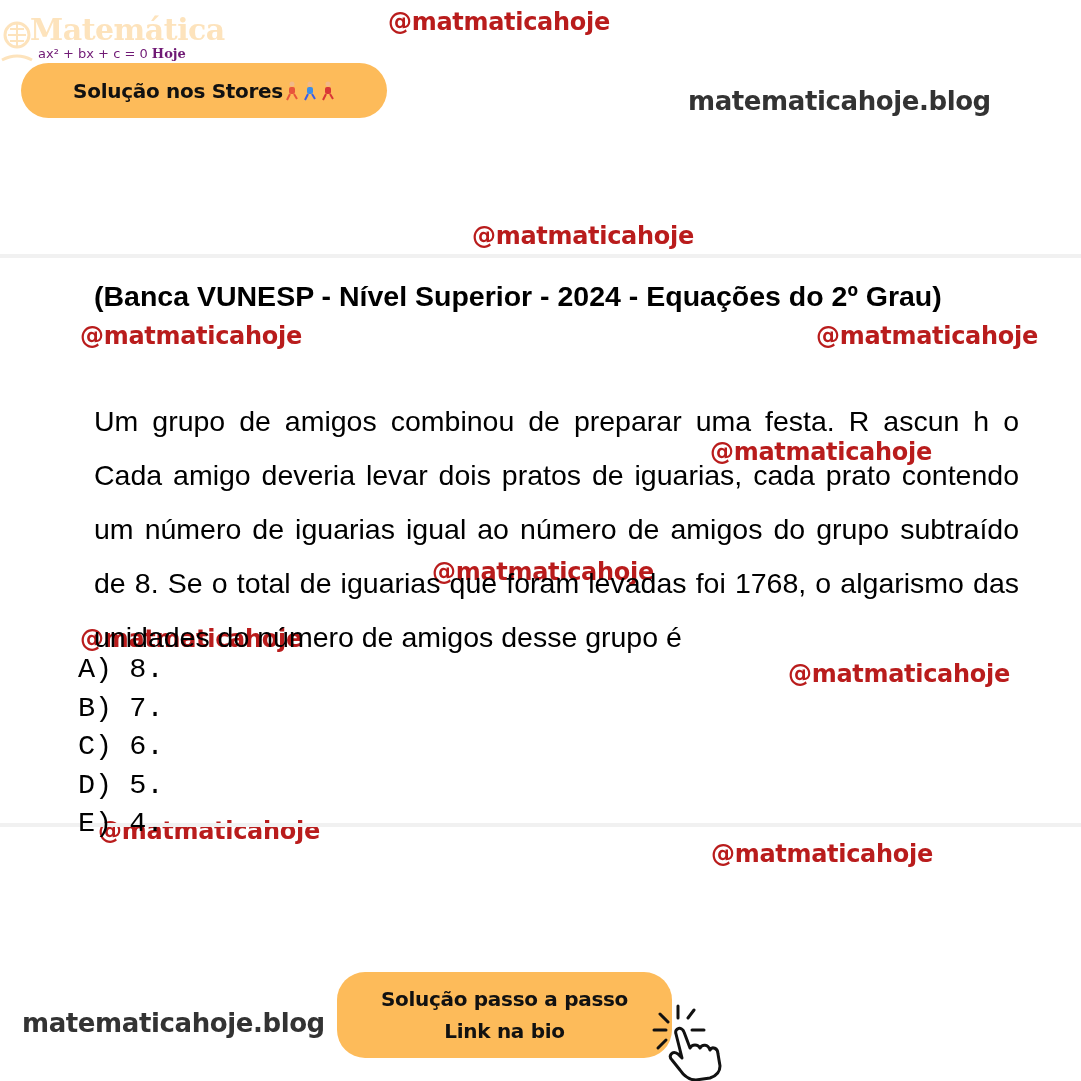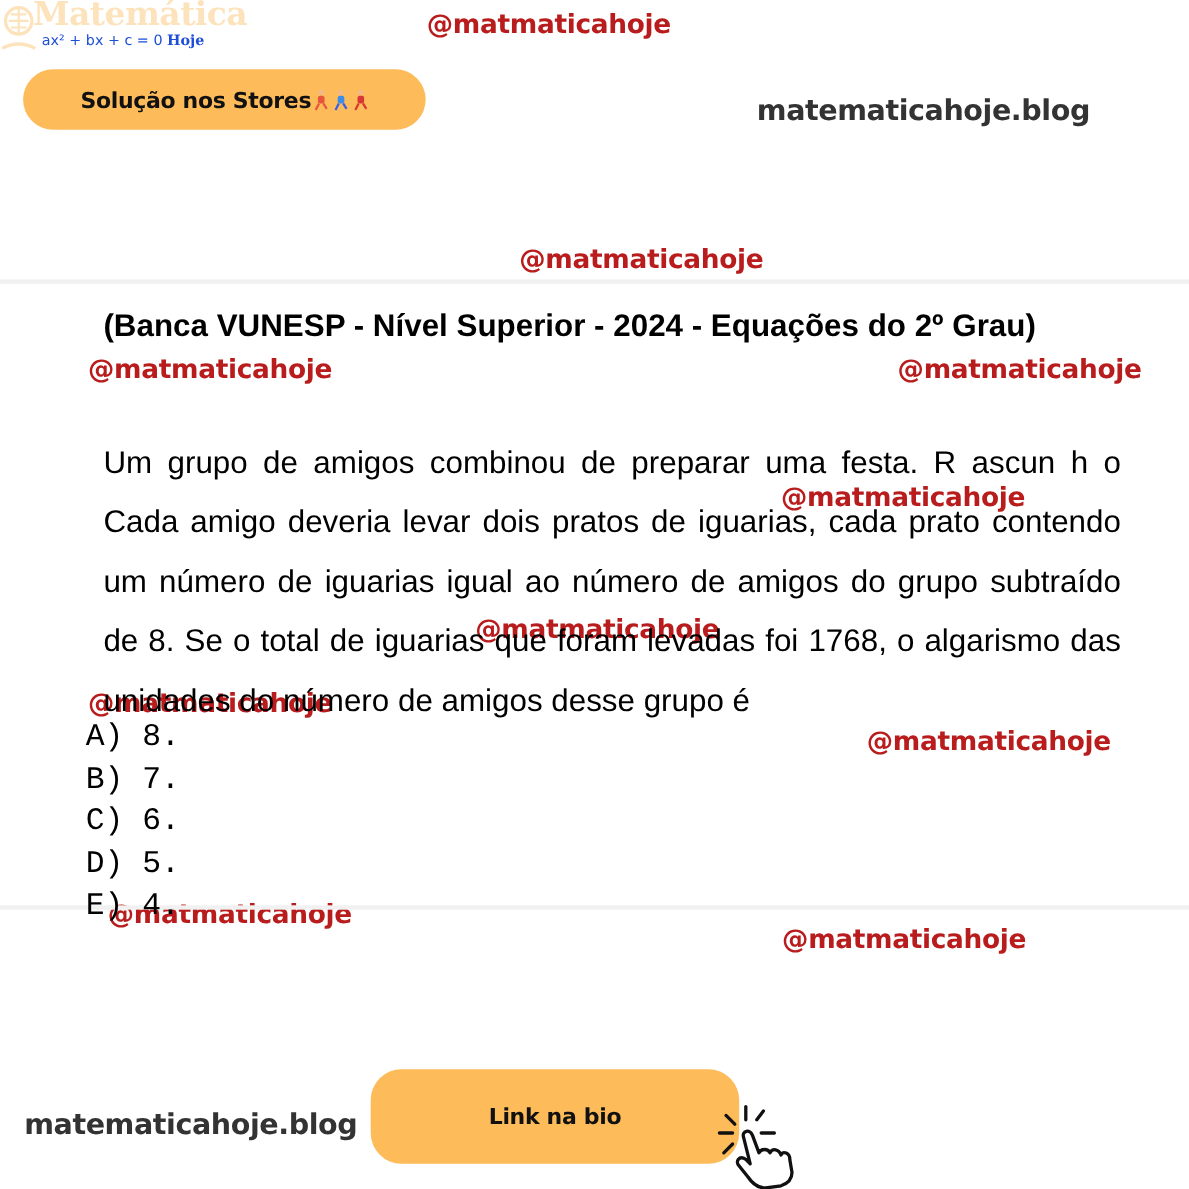--- a/index.html
+++ b/index.html
@@ -1,21 +1,21 @@
 <!DOCTYPE html>
 <html><head>
   <meta charset="utf-8">
   <style>
     * { margin: 0; padding: 0; box-sizing: border-box; }
     html, body { width: 1081px; height: 1081px; background: #ffffff; overflow: hidden; }
     body { position: relative; font-family: "Liberation Sans", sans-serif; color: #000; }
 
-    .logo { position: absolute; left: 0; top: 0; width: 230px; height: 52px; }
+    .logo { position: absolute; left: 0; top: 16px; width: 230px; height: 52px; }
     .logo-title { position: absolute; left: 30px; top: -4px; font-family: "DejaVu Serif", serif; font-weight: bold; font-size: 30px; color: #fde3bc; letter-spacing: -0.5px; }
-    .logo-sub { position: absolute; left: 38px; top: 30px; font-family: "DejaVu Sans", sans-serif; font-size: 13px; color: #1d4ed8; }
+    .logo-sub { position: absolute; left: 38px; top: 30px; font-family: "DejaVu Sans", sans-serif; font-size: 13px; color: #701a75; }
     .logo-sub b { font-family: "DejaVu Serif", serif; font-size: 13px; }
     .logo-icon { position: absolute; left: 0; top: 4px; width: 34px; height: 44px; }
 
     .watermark { position: absolute; font-family: "DejaVu Sans", sans-serif; font-weight: bold; font-size: 24px; color: #b91c1c; letter-spacing: -0.3px; white-space: nowrap; z-index: 0; }
 
     .hline { position: absolute; left: 0; width: 1081px; height: 4px; background: #f1f1f1; z-index: 0; }
 
     .pill { position: absolute; background: #fdbb5a; border-radius: 30px; display: flex; align-items: center; justify-content: center; z-index: 2; }
     .pill-top { left: 21px; top: 63px; width: 366px; height: 55px; }
     .pill-top span { font-family: "DejaVu Sans", sans-serif; font-weight: bold; font-size: 20px; color: #111; letter-spacing: -0.3px; }
@@ -92,20 +92,21 @@
 <div class="options">
   <div class="option"><span>A)</span> <span>8.</span></div>
   <div class="option"><span>B)</span> <span>7.</span></div>
   <div class="option"><span>C)</span> <span>6.</span></div>
   <div class="option"><span>D)</span> <span>5.</span></div>
   <div class="option"><span>E)</span> <span>4.</span></div>
 </div>
 
 <div class="site-bottom">matematicahoje.blog</div>
 <div class="pill pill-bottom">
+  <span>Solução passo a passo</span>
   <span>Link na bio</span>
 </div>
 <svg class="click-icon" viewBox="0 0 86 81">
   <g stroke="#111" stroke-width="3" stroke-linecap="round" fill="none">
     <line x1="34" y1="6" x2="34" y2="18"></line>
     <line x1="50" y1="10" x2="44" y2="18"></line>
     <line x1="16" y1="14" x2="24" y2="22"></line>
     <line x1="10" y1="30" x2="22" y2="30"></line>
     <line x1="48" y1="30" x2="60" y2="30"></line>
     <line x1="14" y1="48" x2="22" y2="40"></line>

